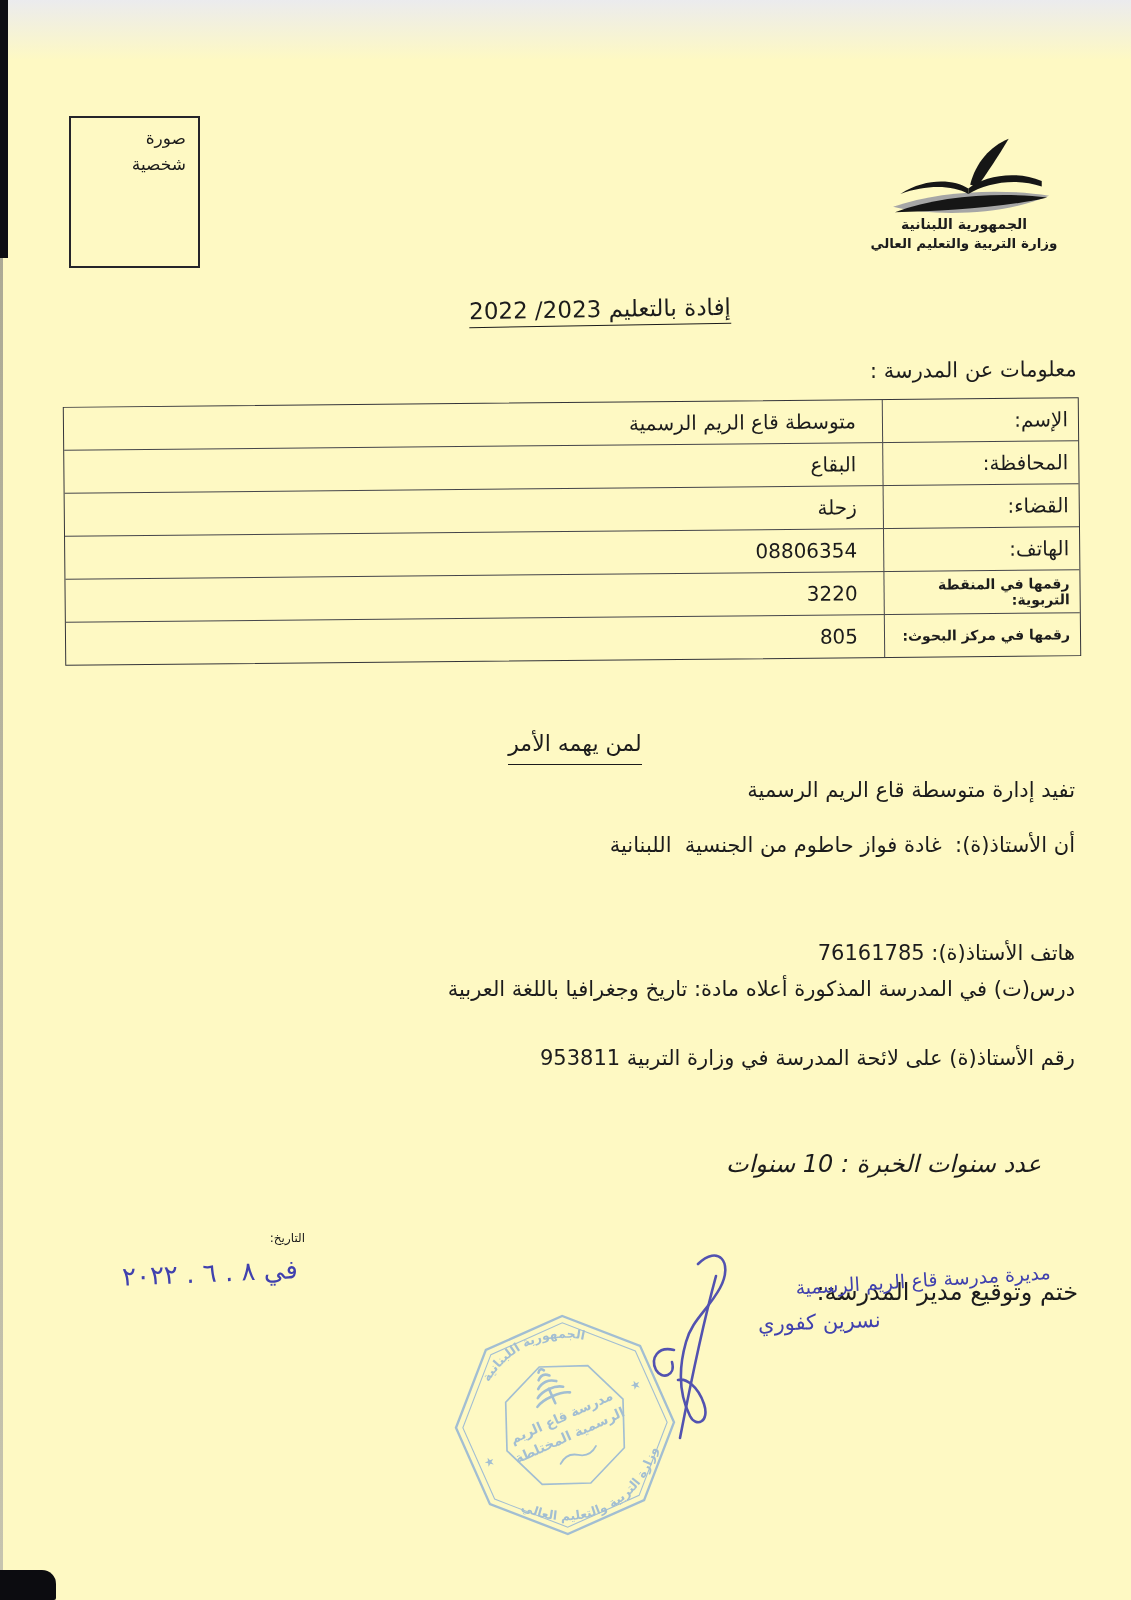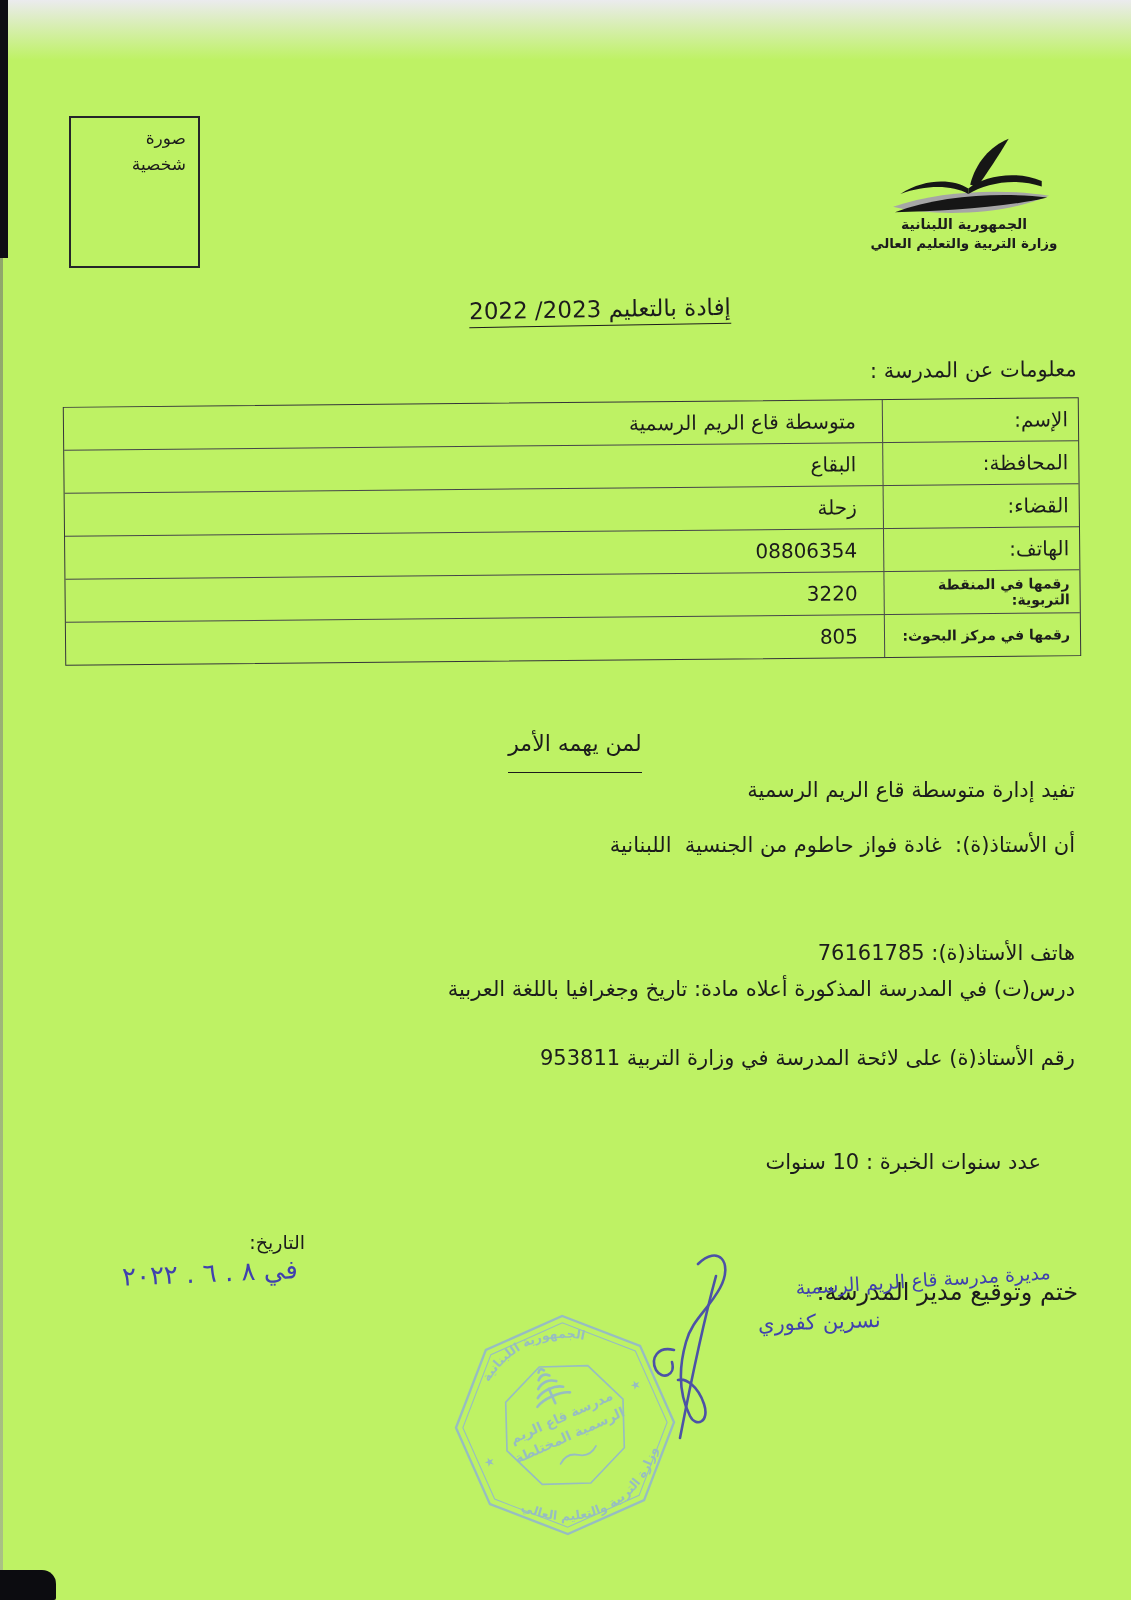--- a/index.html
+++ b/index.html
@@ -1,18 +1,18 @@
 <!DOCTYPE html>
 <html lang="ar"><head>
 <meta charset="utf-8">
 <style>
   html,body{margin:0;padding:0;background:#e8e8e8;}
   #sheet{
     position:relative;width:1131px;height:1600px;margin:0 auto;
-    background:#bef264;overflow:hidden;
+    background:#fef9c3;overflow:hidden;
     font-family:"DejaVu Sans", sans-serif;color:#1c1c1c;
   }
   .abs{position:absolute;}
   
   #scan-top{left:0;top:0;width:100%;height:60px;background:linear-gradient(#ebebee,rgba(255,255,255,0));}
   #edge-left-top{left:0;top:0;width:8px;height:258px;background:#0e0e13;}
   #edge-left-thin{left:0;top:258px;width:3px;height:1342px;background:linear-gradient(#6a6a70,#9a9aa0);opacity:.55;}
   #corner-bl{left:0;top:1570px;width:56px;height:30px;background:#0c0c10;border-radius:0 14px 2px 0;}
   
   #photo-box{
@@ -39,25 +39,25 @@
   .trow{display:flex;height:42px;border-bottom:1px solid #45454a;}
   .trow:last-child{border-bottom:none;}
   .tlabel{
     width:196px;box-sizing:border-box;border-left:1px solid #45454a;
     display:flex;align-items:center;padding:0 10px 0 4px;font-size:20px;
   }
   .tlabel.small{font-size:14px;font-weight:bold;}
   .tvalue{flex:1;display:flex;align-items:center;padding-right:26px;font-size:20px;}
   
   #subject-heading{left:430px;top:731px;width:290px;text-align:center;direction:rtl;font-size:22px;}
-  #subject-heading span{border-bottom:1.6px solid #1c1c1c;padding-bottom:16px;}
+  #subject-heading span{border-bottom:1.6px solid #1c1c1c;padding-bottom:8px;}
   .body-line{right:56px;direction:rtl;font-size:21px;white-space:pre;}
-  #experience-line{right:90px;top:1150px;direction:rtl;font-size:21px;}
+  #experience-line{right:90px;top:1150px;direction:rtl;font-size:24px;font-style:italic;}
   
-  #date-label{right:826px;top:1231px;direction:rtl;font-size:19px;}
+  #date-label{right:826px;top:1231px;direction:rtl;font-size:12px;}
   #seal-label{right:53px;top:1278px;direction:rtl;font-size:24px;}
   .handwriting{color:#4041ae;direction:rtl;}
   #hw-date{left:122px;top:1258px;font-size:26px;letter-spacing:3px;transform:rotate(-2.5deg);}
   #hw-role{right:80px;top:1261px;font-size:19px;transform:rotate(-3.5deg);transform-origin:right center;}
   #hw-name{right:250px;top:1310px;font-size:21px;transform:rotate(-2deg);}
   #signature{left:628px;top:1246px;width:120px;height:200px;}
   
   #stamp{left:446px;top:1306px;width:238px;height:238px;transform:rotate(-24deg);opacity:.82;}
   #stamp text{font-family:"DejaVu Sans", sans-serif;font-weight:bold;}
 </style>

